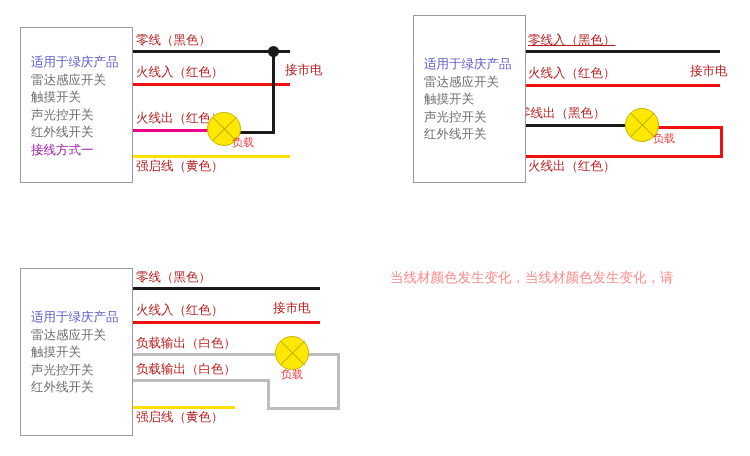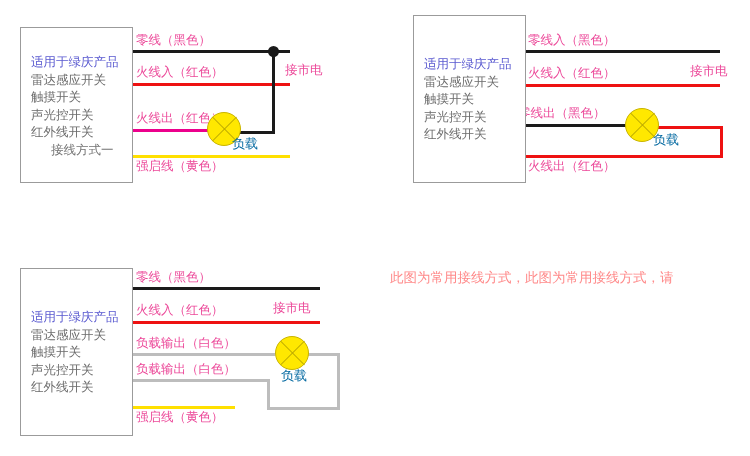--- a/index.html
+++ b/index.html
@@ -32,41 +32,41 @@
     transform: translateY(-50%);
     line-height: 17.5px;
   }
   .legend-line {
     font-size: 12.5px;
     white-space: nowrap;
     color: #6b6b6b;
     letter-spacing: 0px;
   }
   .legend-line.blue { color: #5a5ad0; }
-  .legend-line.red  { color: #737373; margin-left: 20px; }
+  .legend-line.red  { color: #a21caf; }
 
   
   .wire {
     position: absolute;
     z-index: 2;
   }
   .wire-h { height: 3px; }
   .wire-v { width: 3px; }
 
   .c-black   { background: #1a1a1a; }
   .c-red     { background: #ee1111; }
   .c-magenta { background: #ec008c; }
   .c-yellow  { background: #ffe000; }
   .c-gray    { background: #bdbdbd; }
 
   
   .wire-label {
     position: absolute;
     font-size: 12.5px;
-    color: #ec4899;
+    color: #b91c1c;
     white-space: nowrap;
     z-index: 4;
     background: transparent;
   }
 
   
   .junction {
     position: absolute;
     width: 11px;
     height: 11px;
@@ -93,22 +93,22 @@
     top: -1px;
     width: 1px;
     height: 34px;
     background: #b9a700;
     transform-origin: 50% 50%;
   }
   .lamp::before { transform: rotate(45deg); }
   .lamp::after  { transform: rotate(-45deg); }
   .lamp-label {
     position: absolute;
-    font-size: 13px;
-    color: #0369a1;
+    font-size: 11px;
+    color: #ef4444;
     white-space: nowrap;
     z-index: 8;
   }
 
   
   .notes {
     position: absolute;
     color: #ff8a8a;
     font-size: 13.5px;
     line-height: 19px;
@@ -162,21 +162,21 @@
     <div class="legend-list">
       <div class="legend-line blue">适用于绿庆产品</div>
       <div class="legend-line">雷达感应开关</div>
       <div class="legend-line">触摸开关</div>
       <div class="legend-line">声光控开关</div>
       <div class="legend-line">红外线开关</div>
     </div>
   </div>
 
   <div class="wire wire-h c-black" style="left:148px; top:50px; width:197px;"></div>
-  <div class="wire-label" style="left:153px; top:32px;">零线入（黑色）</div>
+  <div class="wire-label" style="left:153px; top:32px;text-decoration:underline;">零线入（黑色）</div>
 
   <div class="wire wire-h c-red" style="left:148px; top:84px; width:197px;"></div>
   <div class="wire-label" style="left:153px; top:65px;">火线入（红色）</div>
 
   <div class="wire wire-h c-black" style="left:148px; top:124px; width:108px;"></div>
   <div class="wire-label" style="left:143px; top:105px;">零线出（黑色）</div>
 
   <div class="wire wire-h c-red" style="left:148px; top:155px; width:200px;"></div>
   <div class="wire wire-v c-red" style="left:345px; top:126px; height:32px;"></div>
   <div class="wire wire-h c-red" style="left:275px; top:126px; width:73px;"></div>
@@ -219,21 +219,21 @@
   <div class="wire wire-h c-yellow" style="left:130px; top:161px; width:105px;"></div>
   <div class="wire-label" style="left:136px; top:164px;">强启线（黄色）</div>
 
   <div class="wire-label" style="left:273px; top:55px;">接市电</div>
 
   <div class="lamp" style="left:275px; top:91px;"></div>
   <div class="lamp-label" style="left:281px; top:122px;">负载</div>
 </div>
 
 <div class="notes" style="left:390px; top:230px; width:350px;">
-  <div class="para">此图为常用接线方式，此图为常用接线方式，请</div>
+  <div class="para">当线材颜色发生变化，当线材颜色发生变化，请</div>
   <div class="gap"></div>
   
 
   
   
   
   
 
   
   

